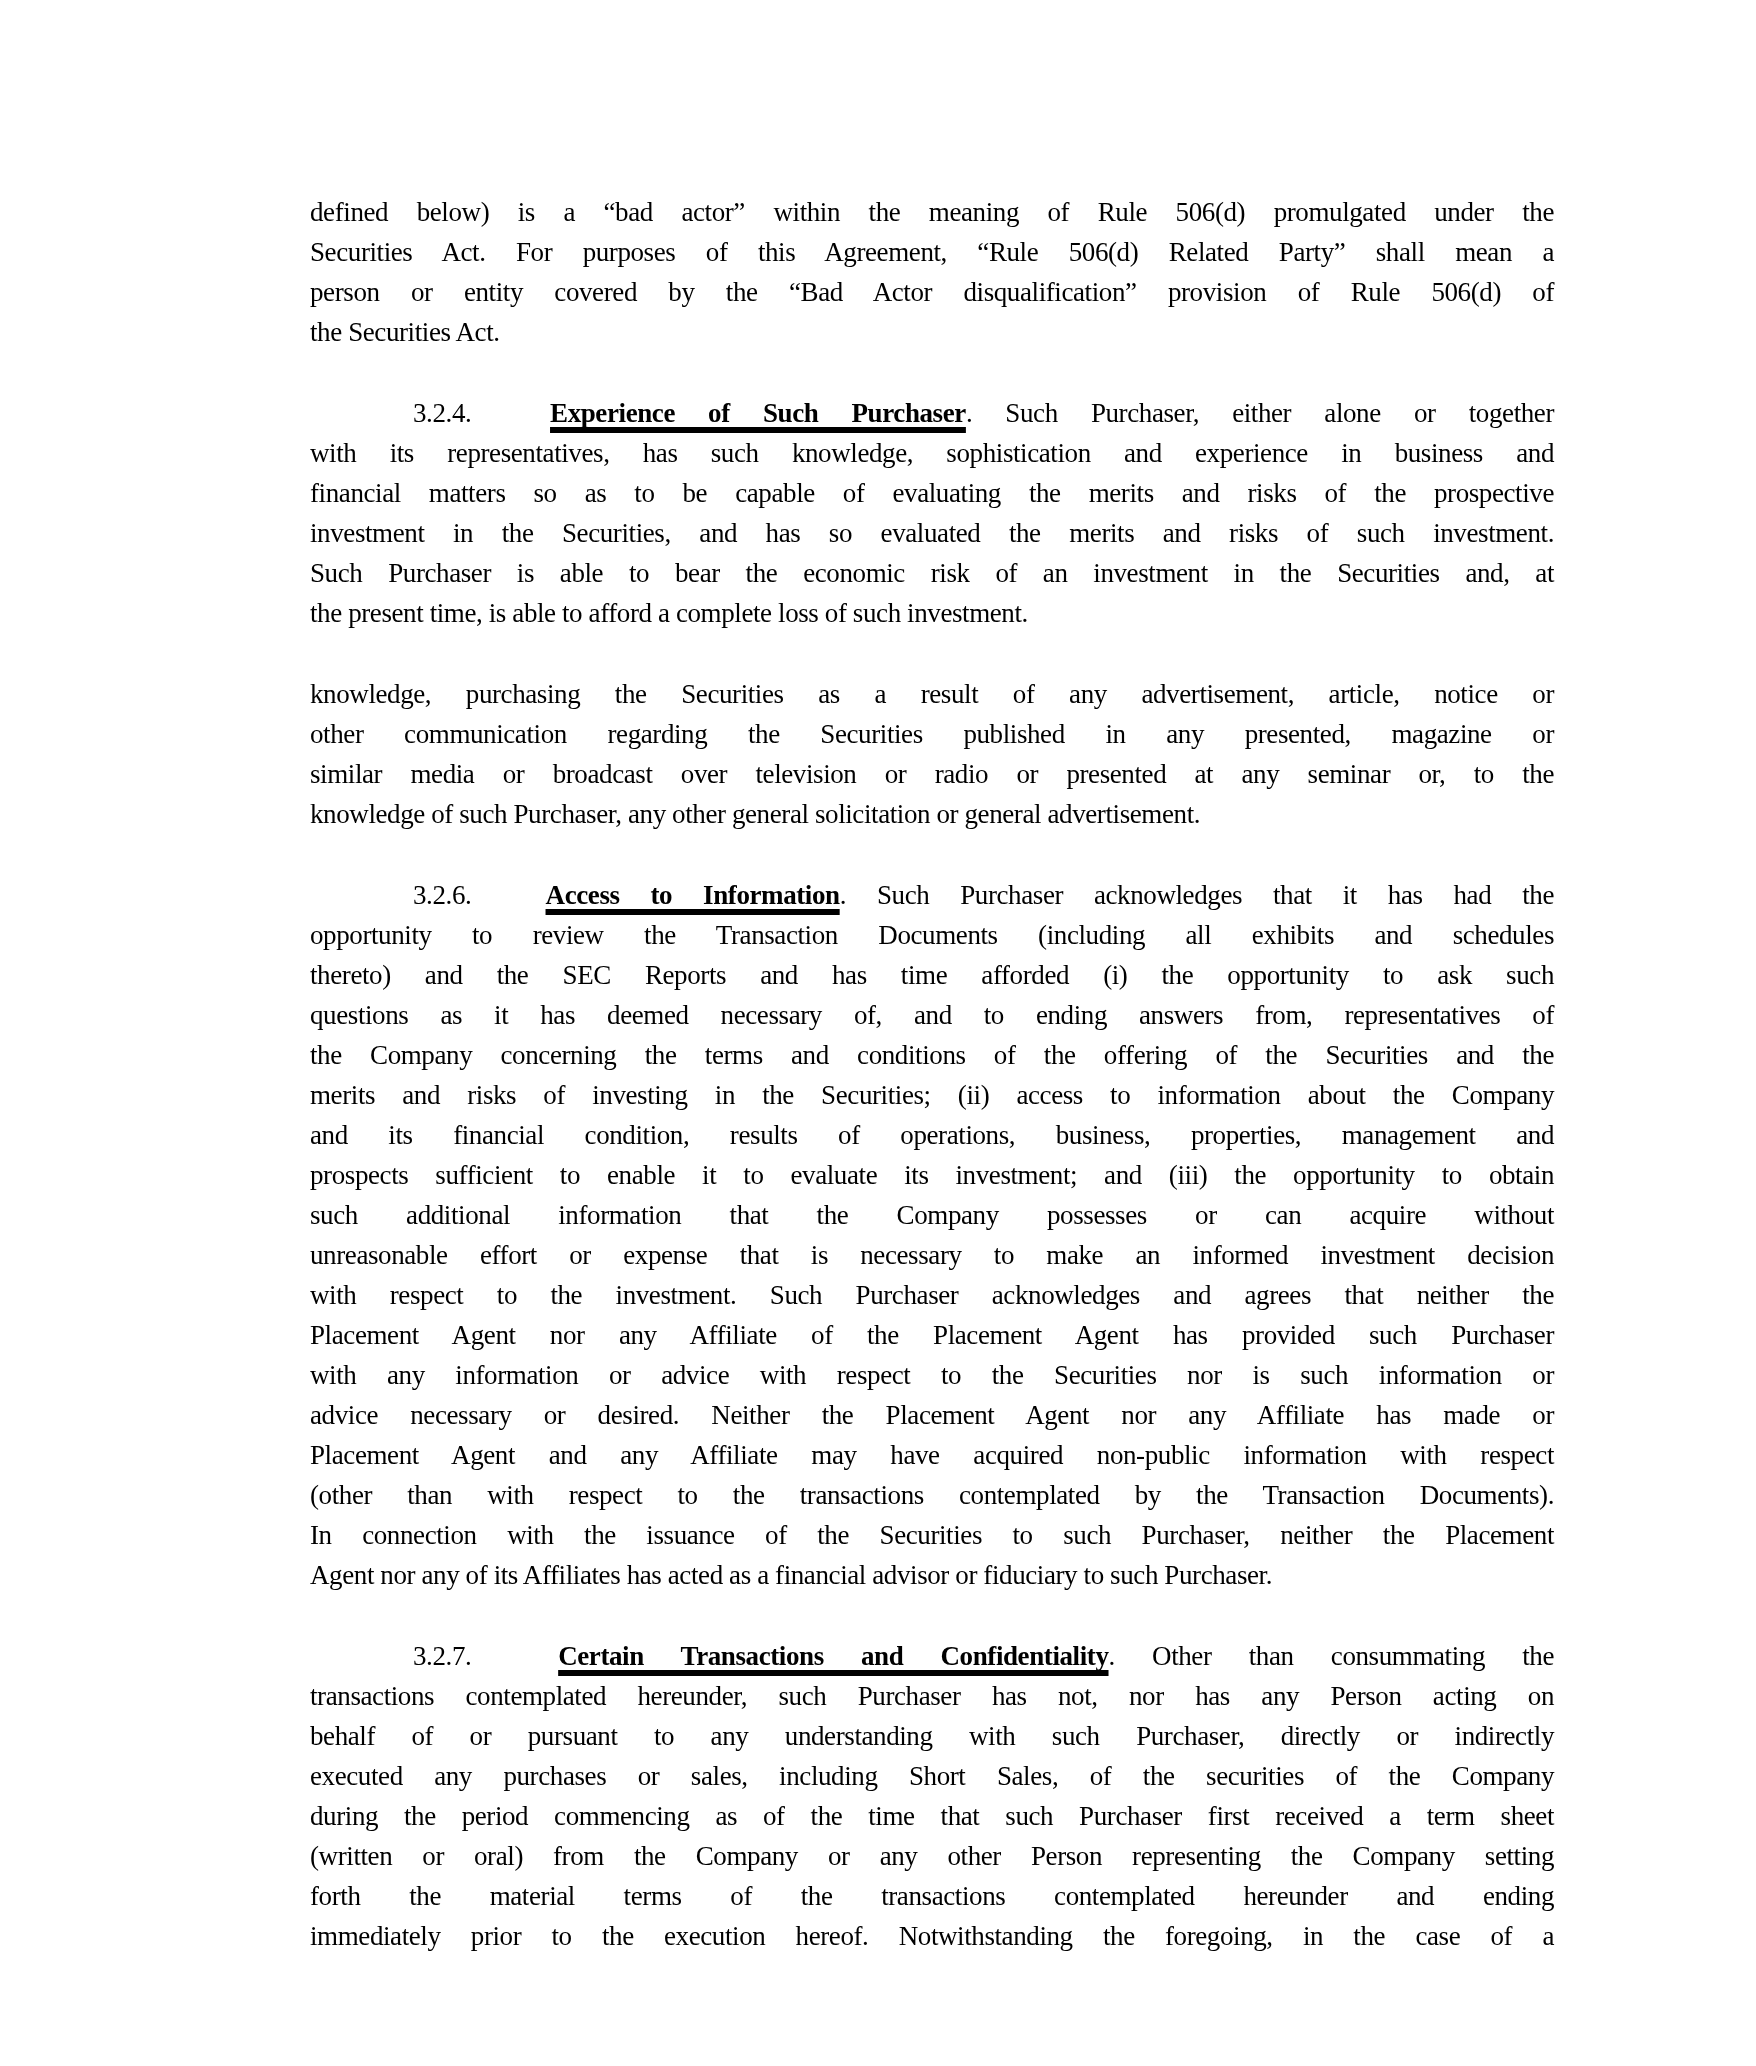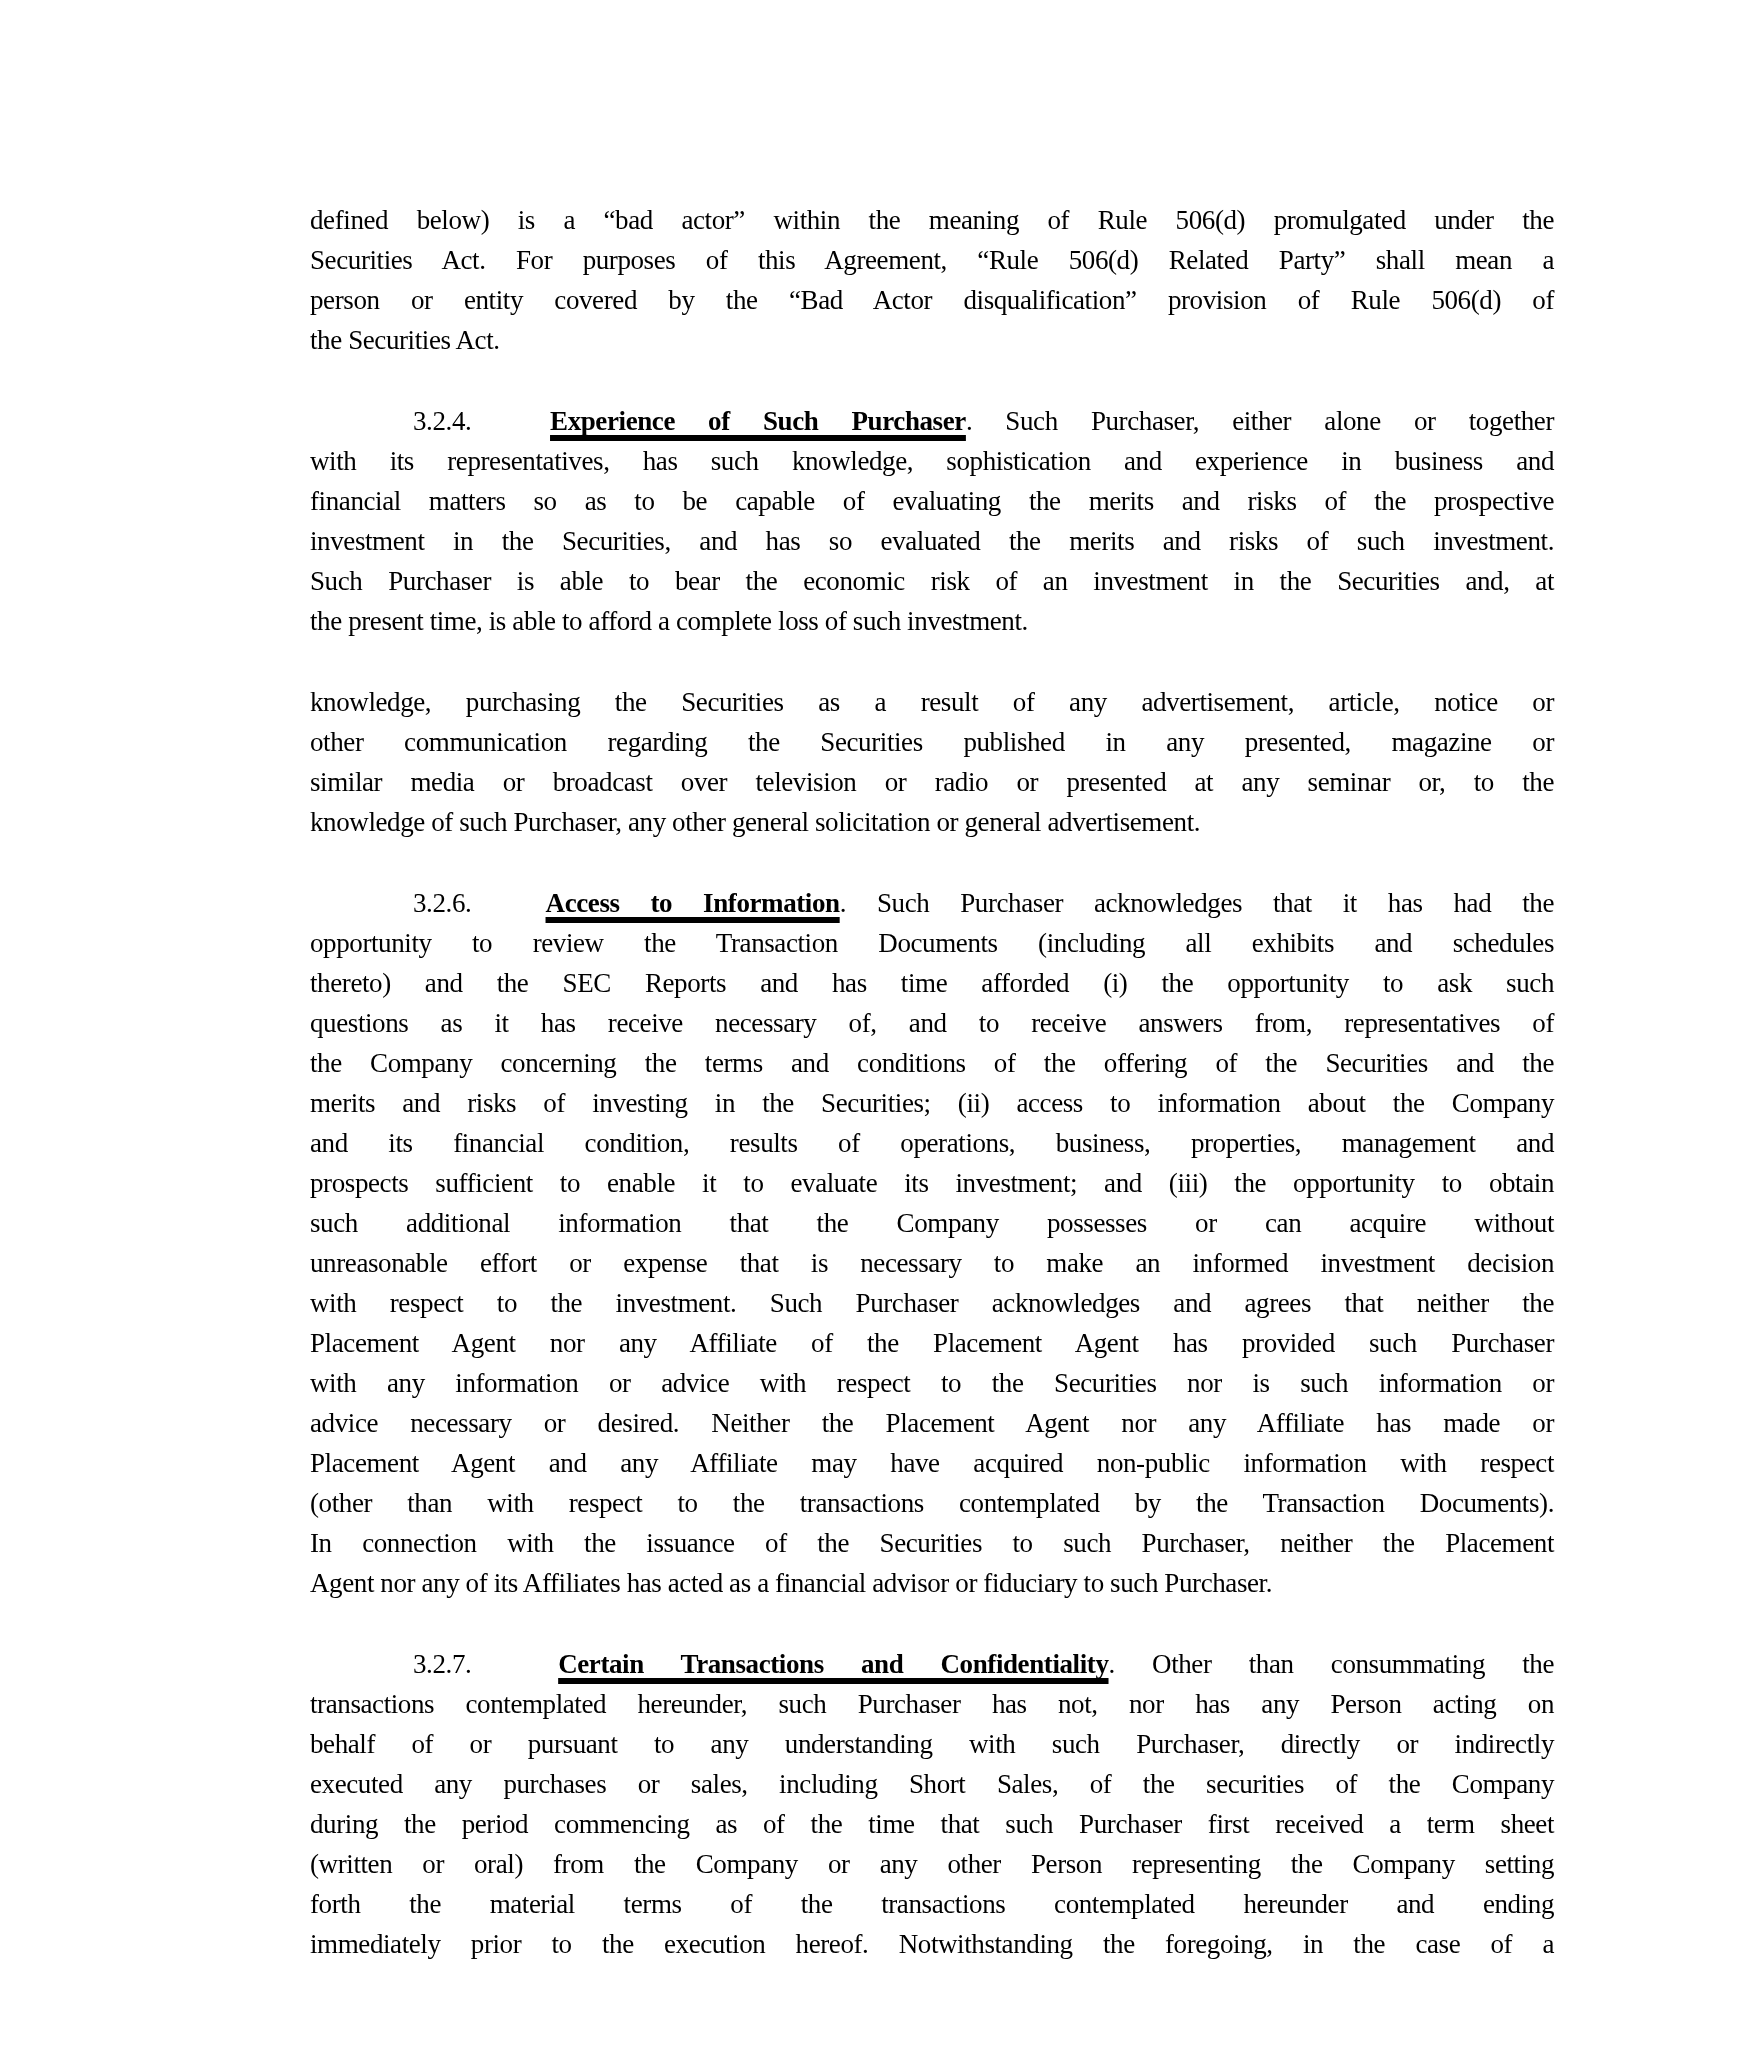--- a/index.html
+++ b/index.html
@@ -20,21 +20,21 @@
     position: absolute;
     left: 310px;
     top: 188px;
     width: 1244px;
     font-size: 27px;
     line-height: 40px;
     letter-spacing: -0.4px;
     color: #000000;
   }
   .paragraph {
-    margin: 12px 0 41px 0;
+    margin: 4px 0 41px 0;
   }
   .paragraph:last-child { margin-bottom: 0; }
   .line {
     text-align: justify;
     text-align-last: justify;
   }
   .line.lastline {
     text-align-last: auto;
   }
   .tab {
@@ -80,21 +80,21 @@
       <div class="paragraph">
         <div class="line">knowledge, purchasing the Securities as a result of any advertisement, article, notice or</div>
         <div class="line">other communication regarding the Securities published in any presented, magazine or</div>
         <div class="line">similar media or broadcast over television or radio or presented at any seminar or, to the</div>
         <div class="line lastline">knowledge of such Purchaser, any other general solicitation or general advertisement.</div>
       </div>
       <div class="paragraph">
         <div class="line"><span class="tab"></span><span class="section-number">3.2.6.</span> <span class="numgap"></span> <span class="heading">Access to Information</span>. Such Purchaser acknowledges that it has had the</div>
         <div class="line">opportunity to review the Transaction Documents (including all exhibits and schedules</div>
         <div class="line">thereto) and the SEC Reports and has time afforded (i) the opportunity to ask such</div>
-        <div class="line">questions as it has receive necessary of, and to receive answers from, representatives of</div>
+        <div class="line">questions as it has deemed necessary of, and to ending answers from, representatives of</div>
         <div class="line">the Company concerning the terms and conditions of the offering of the Securities and the</div>
         <div class="line">merits and risks of investing in the Securities; (ii) access to information about the Company</div>
         <div class="line">and its financial condition, results of operations, business, properties, management and</div>
         <div class="line">prospects sufficient to enable it to evaluate its investment; and (iii) the opportunity to obtain</div>
         <div class="line">such additional information that the Company possesses or can acquire without</div>
         <div class="line">unreasonable effort or expense that is necessary to make an informed investment decision</div>
         <div class="line">with respect to the investment. Such Purchaser acknowledges and agrees that neither the</div>
         <div class="line">Placement Agent nor any Affiliate of the Placement Agent has provided such Purchaser</div>
         <div class="line">with any information or advice with respect to the Securities nor is such information or</div>
         <div class="line">advice necessary or desired. Neither the Placement Agent nor any Affiliate has made or</div>

